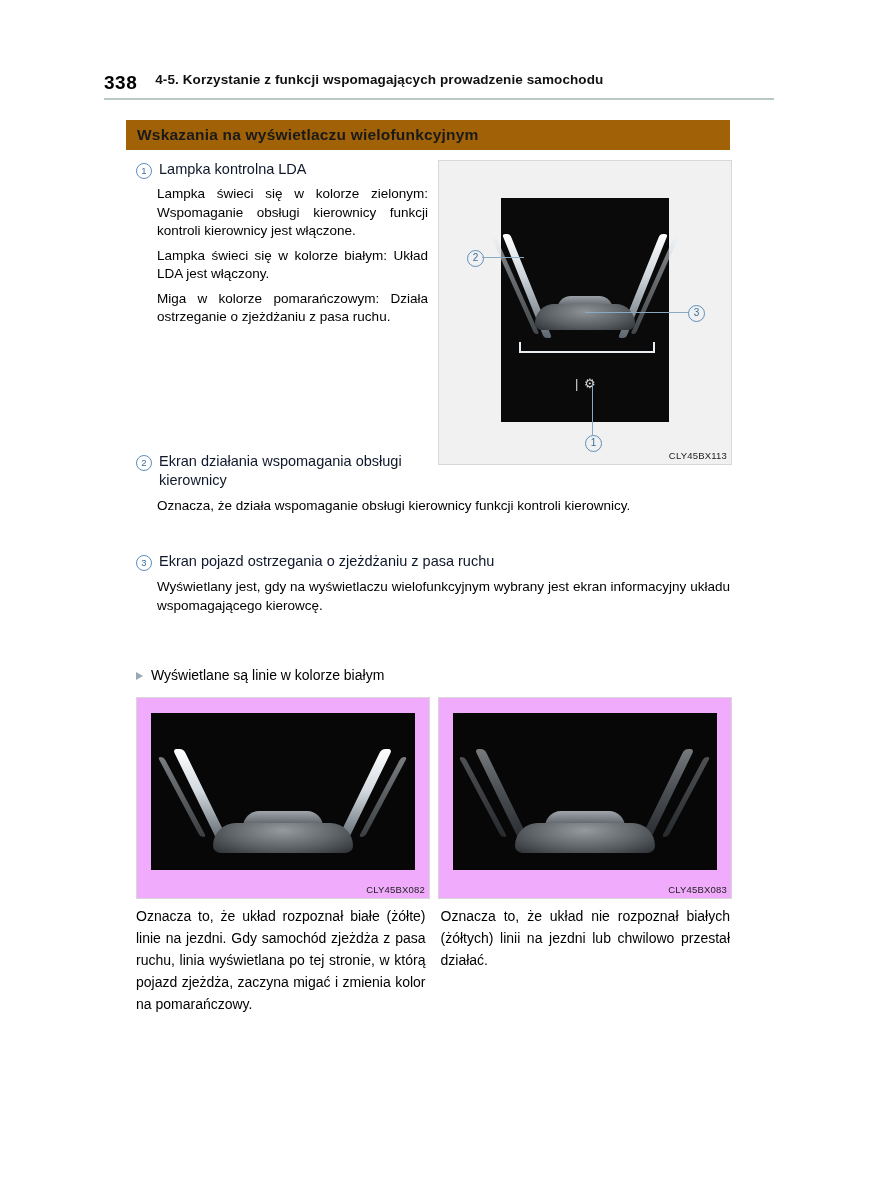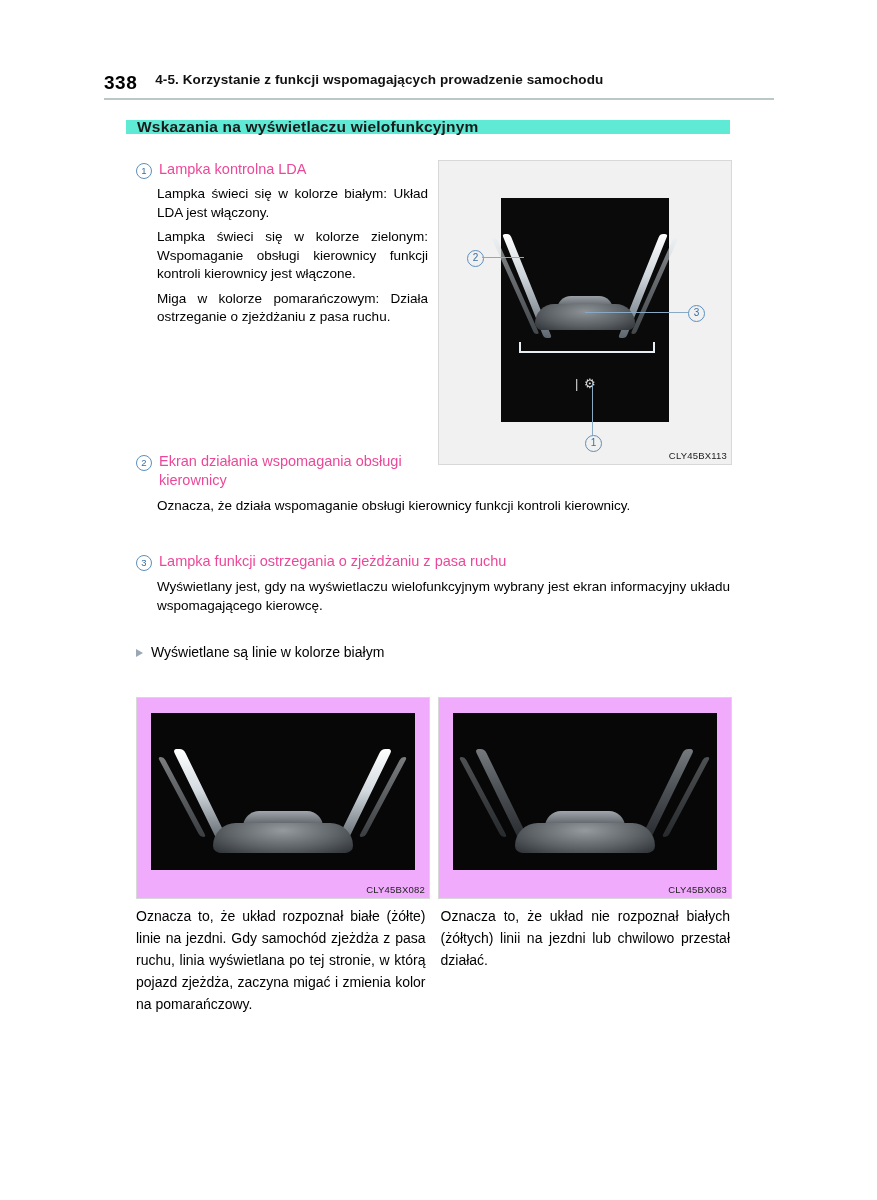--- a/index.html
+++ b/index.html
@@ -45,22 +45,22 @@
     height: 2px;
     background: #b9c9c6;
   }
 
   
   .section-bar {
     position: absolute;
     left: 126px;
     top: 120px;
     width: 604px;
-    height: 14px;
-    background: #5eead4;
+    height: 30px;
+    background: #a16207;
     display: flex;
     align-items: center;
   }
   .section-bar-title {
     font-size: 15.5px;
     font-weight: bold;
     color: #1a1a1a;
     padding-left: 11px;
     letter-spacing: 0.2px;
   }
@@ -86,21 +86,21 @@
     font-size: 9.5px;
     line-height: 13px;
     text-align: center;
     flex: 0 0 auto;
     margin-top: 3px;
     margin-right: 7px;
   }
   .item-heading {
     font-size: 14.5px;
     line-height: 19px;
-    color: #ec4899;
+    color: #0f172a;
   }
   .para {
     font-size: 13.5px;
     line-height: 18.5px;
     text-align: justify;
     margin: 7px 0 7px 21px;
   }
   .para.tight { margin-top: 6px; margin-bottom: 6px; }
 
   
@@ -173,21 +173,21 @@
     position: absolute;
     color: #d8d8d8;
     font-size: 13px;
     letter-spacing: 1px;
   }
 
   
   .bullet-row {
     position: absolute;
     left: 136px;
-    top: 643px;
+    top: 666px;
     width: 594px;
     display: flex;
     gap: 18px;
     flex-direction: column;
   }
   .bullet-col { width: 288px; display: flex; align-items: flex-start; }
   .tri {
     width: 0; height: 0;
     border-left: 7px solid #9aa7b5;
     border-top: 4.5px solid transparent;
@@ -251,37 +251,37 @@
 <div class="section-bar">
   <span class="section-bar-title">Wskazania na wyświetlaczu wielofunkcyjnym</span>
 </div>
 
 <div class="left-col">
 
   <div class="list-item">
     <span class="num-circle">1</span>
     <span class="item-heading">Lampka kontrolna LDA</span>
   </div>
+  <div class="para tight">Lampka świeci się w kolorze zielonym: Wspomaganie obsługi kierownicy funkcji kontroli kierownicy jest włączone.</div>
   <div class="para tight">Lampka świeci się w kolorze białym: Układ LDA jest włączony.</div>
-  <div class="para tight">Lampka świeci się w kolorze zielonym: Wspomaganie obsługi kierownicy funkcji kontroli kierownicy jest włączone.</div>
   <div class="para tight">Miga w kolorze pomarańczowym: Działa ostrzeganie o zjeżdżaniu z pasa ruchu.</div>
 </div>
 
 <div style="position:absolute; left:136px; top:452px; width:594px;">
   <div class="list-item">
     <span class="num-circle">2</span>
     <span class="item-heading" style="width:270px; display:inline-block;">Ekran działania wspomagania obsługi kierownicy</span>
   </div>
   <div class="para" style="width:573px;">Oznacza, że działa wspomaganie obsługi kierownicy funkcji kontroli kierownicy.</div>
 </div>
 
 <div style="position:absolute; left:136px; top:552px; width:594px;">
   <div class="list-item">
     <span class="num-circle">3</span>
-    <span class="item-heading">Lampka funkcji ostrzegania o zjeżdżaniu z pasa ruchu</span>
+    <span class="item-heading">Ekran pojazd ostrzegania o zjeżdżaniu z pasa ruchu</span>
   </div>
   <div class="para" style="width:573px;">Wyświetlany jest, gdy na wyświetlaczu wielofunkcyjnym wybrany jest ekran informacyjny układu wspomagającego kierowcę.</div>
 </div>
 
 <div class="fig-top">
   <div class="screen">
 
     <div class="lane" style="left:22px; top:36px; width:8px; height:104px;
          transform: skewX(22deg); border-radius:3px;
          background:linear-gradient(to bottom,#ffffff,#cfd6dc 40%,#5d666e);"></div>

